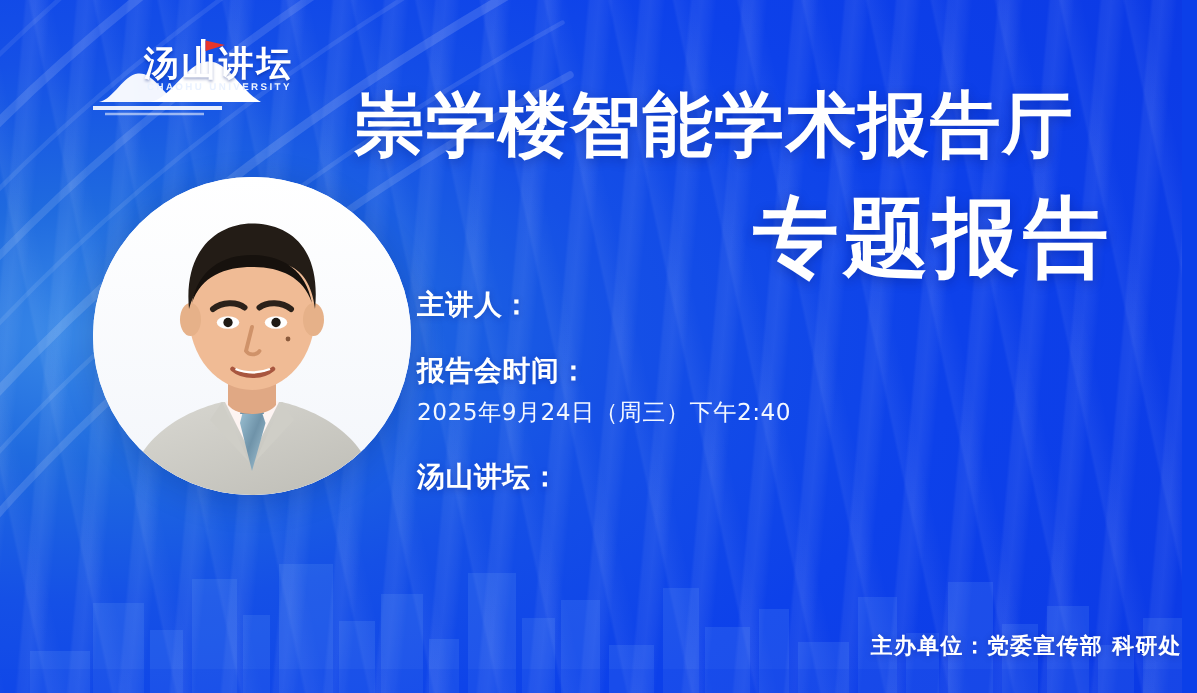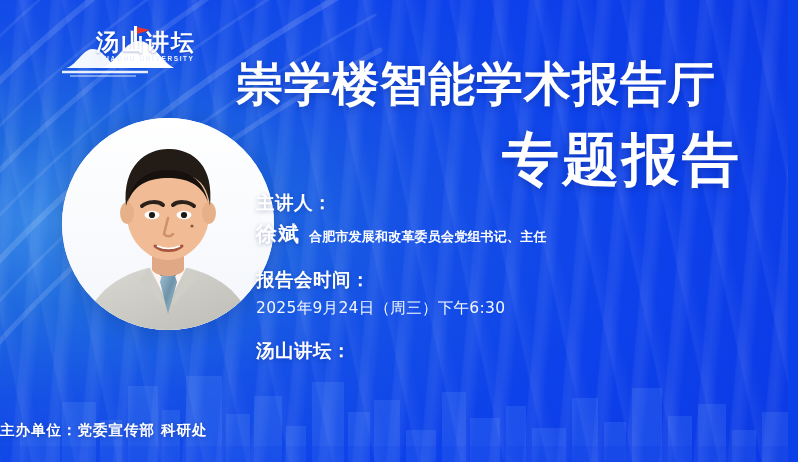--- a/index.html
+++ b/index.html
@@ -92,21 +92,21 @@
   .headline2 {
     position:absolute; right:46px; top:131px;
     font-size:57px; font-weight:700; color:#ffffff;
     letter-spacing:3px; line-height:1;
     font-family:"DejaVu Sans","Liberation Sans",sans-serif;
     text-shadow:0 2px 8px rgba(0,20,100,.32);
     white-space:nowrap;
   }
 
   
-  .info { position:absolute; left:256px; top:190px; width:440px; }
+  .info { position:absolute; left:278px; top:190px; width:440px; }
   .lbl {
     font-size:18.5px; font-weight:700; color:#ffffff;
     letter-spacing:.5px;
     font-family:"DejaVu Sans","Liberation Sans",sans-serif;
     text-shadow:0 1px 4px rgba(0,20,100,.28);
   }
   .row-speaker { display:flex; align-items:baseline; gap:9px; margin-top:5px; }
   .sp-name {
     font-size:21px; font-weight:700; color:#ffffff;
     letter-spacing:1px;
@@ -125,21 +125,21 @@
     margin-top:6px;
     font-size:15.5px; font-weight:400; color:#f2f7ff;
     letter-spacing:.3px;
     font-family:"DejaVu Sans","Liberation Sans",sans-serif;
     white-space:nowrap;
   }
 
   
   .footer {
     position:absolute; left:0; right:0; bottom:22px;
-    text-align:left;
+    text-align:right;
     font-size:14.5px; font-weight:700; color:#ffffff;
     letter-spacing:1px;
     font-family:"DejaVu Sans","Liberation Sans",sans-serif;
     text-shadow:0 1px 4px rgba(0,20,100,.30);
   }
 </style>
 </head>
 <body>
 
 <div class="poster">
@@ -267,28 +267,24 @@
 
       <circle cx="130" cy="108" r="1.6" fill="#8a5a3c"></circle>
     </svg>
   </div>
 
   <div class="headline1">崇学楼智能学术报告厅</div>
   <div class="headline2">专题报告</div>
 
   <div class="info">
     <div class="lbl">主讲人：</div>
-    <div class="row-speaker">
-      <span class="sp-name">徐斌</span>
-      <span class="sp-title">合肥市发展和改革委员会党组书记、主任</span>
-    </div>
 
     <div class="blk">
       <div class="lbl">报告会时间：</div>
-      <div class="val">2025年9月24日（周三）下午6:30</div>
+      <div class="val">2025年9月24日（周三）下午2:40</div>
     </div>
 
     <div class="blk">
       <div class="lbl">汤山讲坛：</div>
     </div>
   </div>
 
   <div class="footer">主办单位：党委宣传部  科研处</div>
 
 </div>

